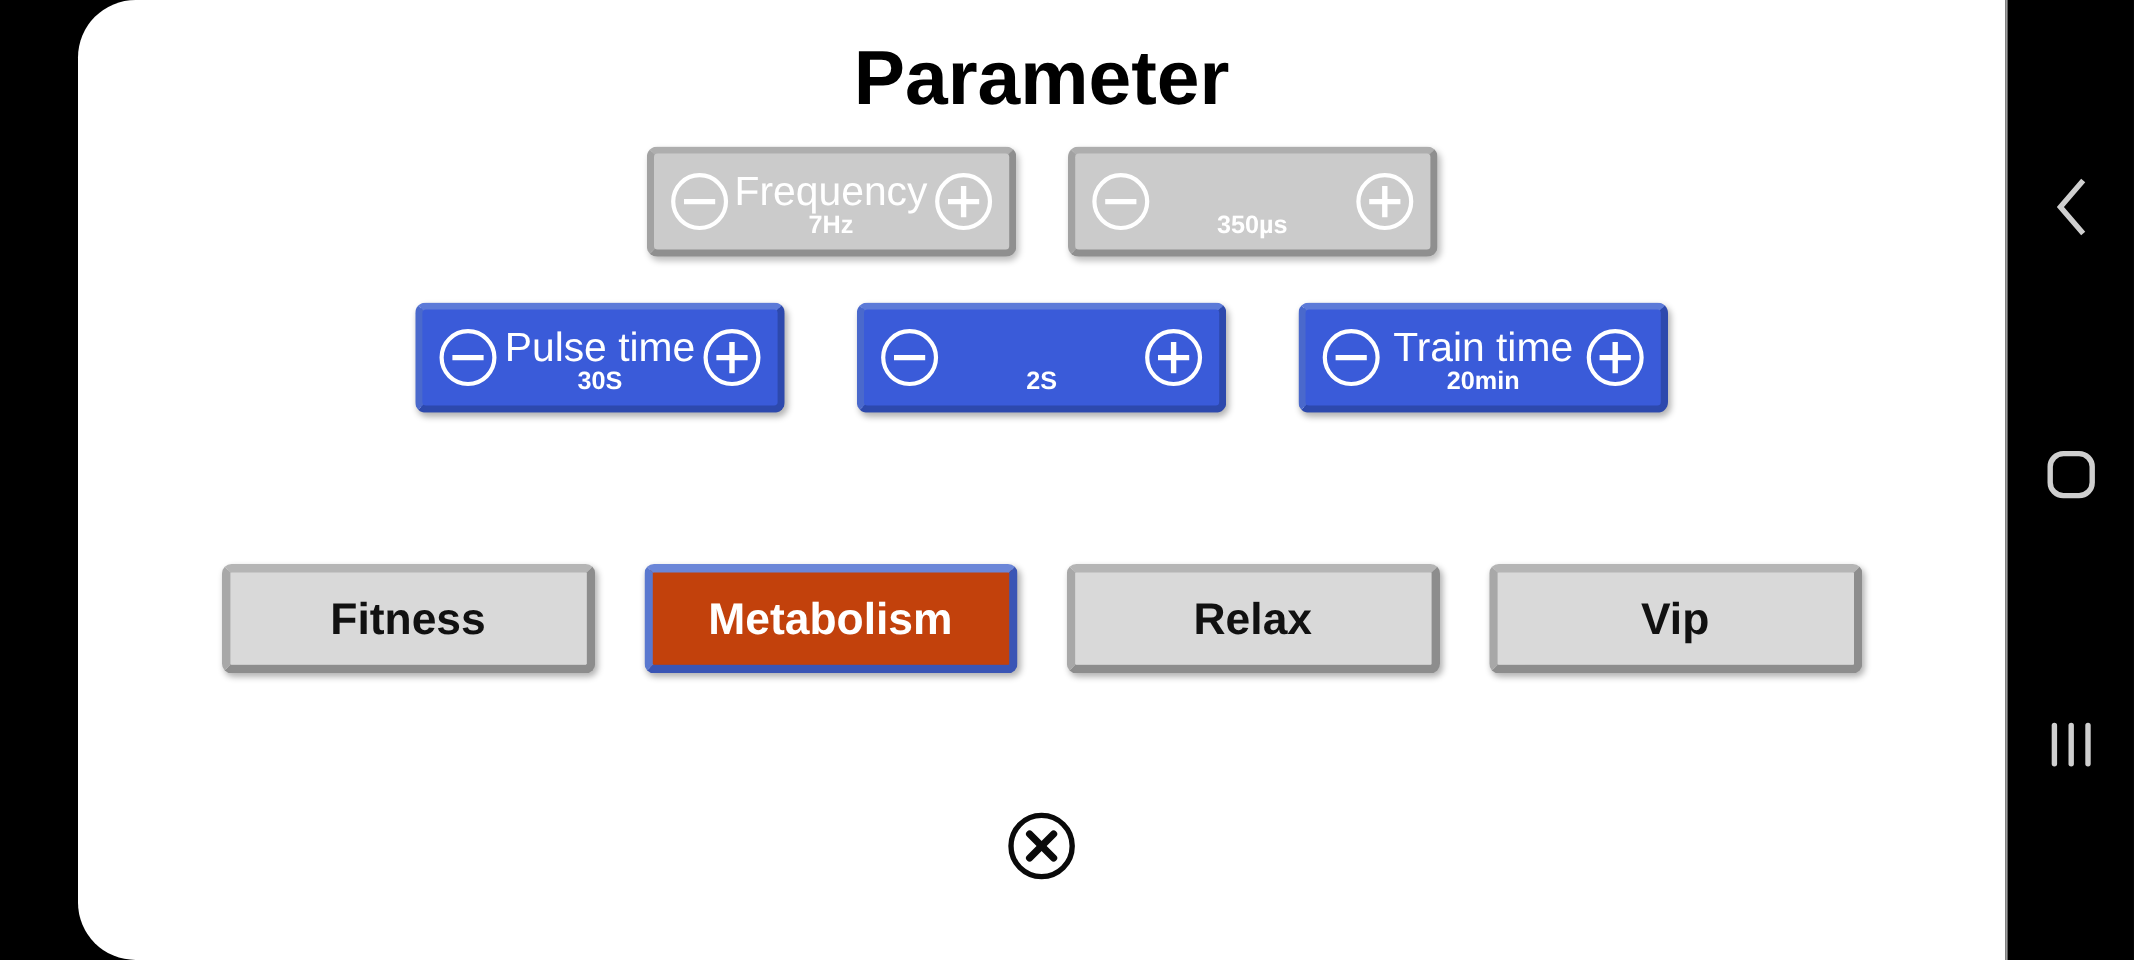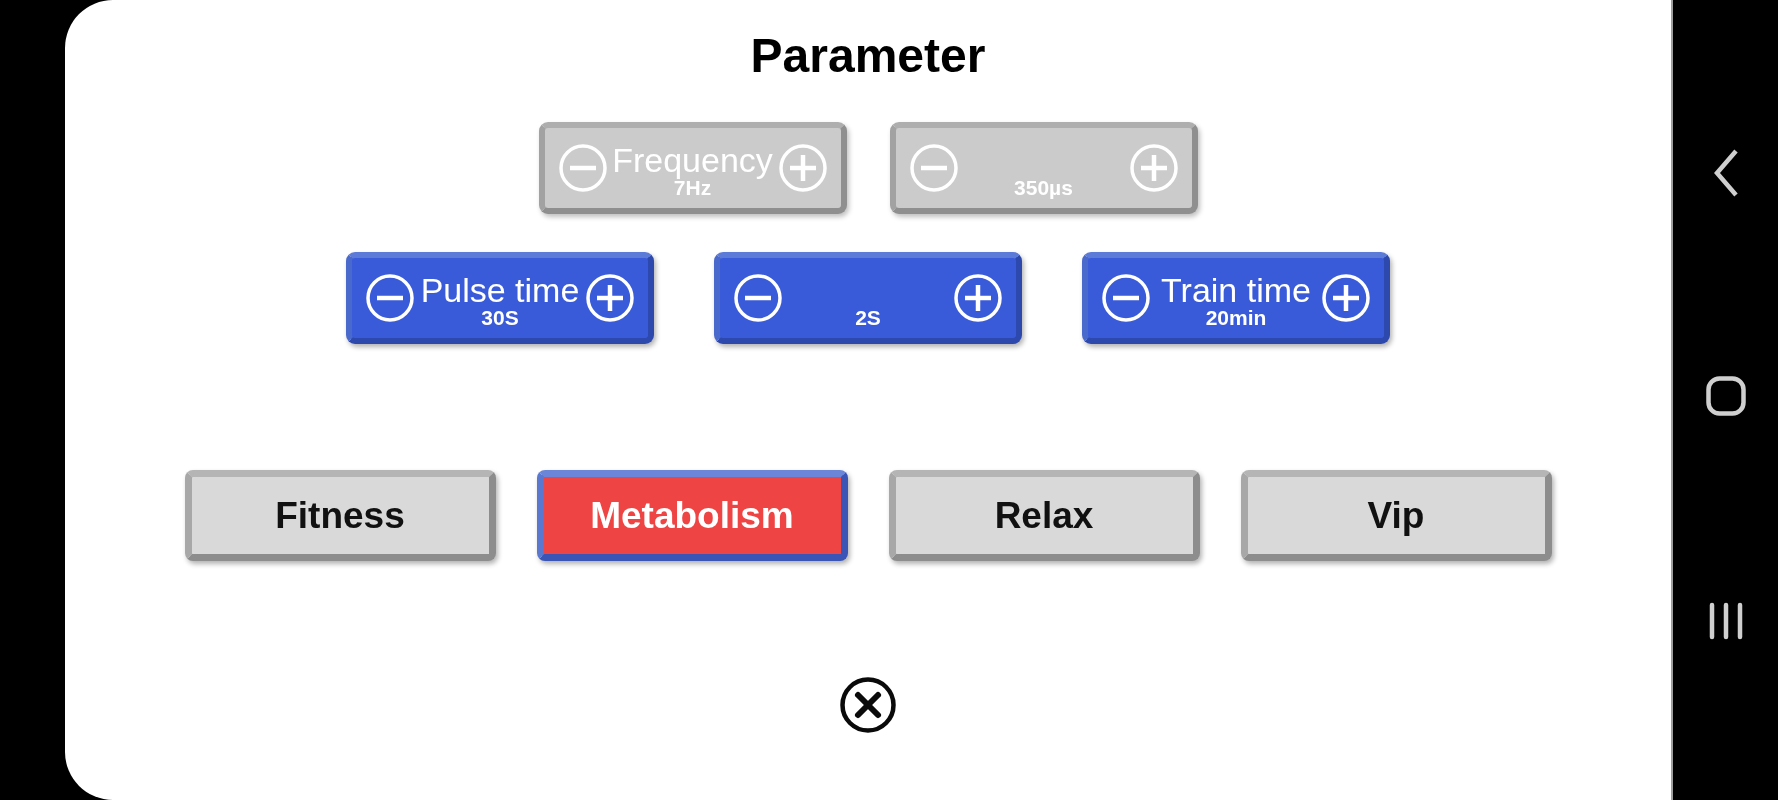--- a/index.html
+++ b/index.html
@@ -6,21 +6,21 @@
   body { width:1778px; height:800px; font-family:"Liberation Sans", sans-serif; overflow:hidden; }
   .screen { position:relative; width:1778px; height:800px; background:#000; }
 
   .card {
     position:absolute; left:65px; top:0; width:1606px; height:800px;
     background:#ffffff; border-radius:48px 0 0 48px;
   }
 
   .title {
     position:absolute; top:28px; left:0; width:100%;
-    text-align:center; font-size:48px; font-weight:700; color:#000;
+    text-align:center; font-size:64px; font-weight:700; color:#000;
   }
 
   .row { position:absolute; left:0; width:100%; display:flex; justify-content:center; }
   .row1 { top:122px; gap:43px; }
   .row2 { top:252px; gap:60px; }
   .row3 { top:470px; gap:41px; }
 
   .pbtn {
     box-sizing:border-box; position:relative;
     width:308px; height:92px; border:6px solid; border-radius:9px;
@@ -52,21 +52,21 @@
     border:7px solid; border-radius:8px;
     display:flex; align-items:center; justify-content:center;
     font-size:37px; font-weight:700; cursor:pointer;
   }
   .mbtn.gray {
     background:#d9d9d9; color:#111;
     border-color:#b5b5b5 #8d8d8d #8d8d8d #a8a8a8;
     box-shadow:2px 3px 5px rgba(0,0,0,0.3);
   }
   .mbtn.selected {
-    background:#ef4444; color:#fff;
+    background:#c2410c; color:#fff;
     border-color:#6b86d8 #3a55b5 #3a55b5 #5a78cf;
     box-shadow:2px 3px 5px rgba(0,0,0,0.3);
   }
   
   .close-wrap { position:absolute; top:676px; left:0; width:100%; display:flex; justify-content:center; }
 
   .navbar {
     position:absolute; right:0; top:0; width:107px; height:800px;
     background:#000; box-sizing:border-box; border-left:2px solid #9e9e9e;
   }

